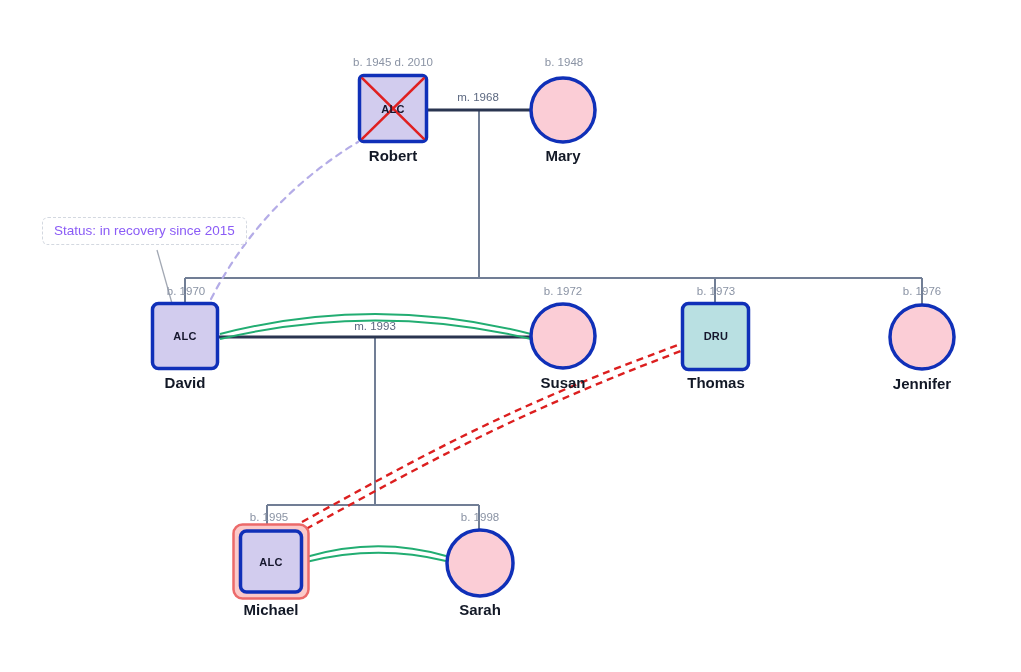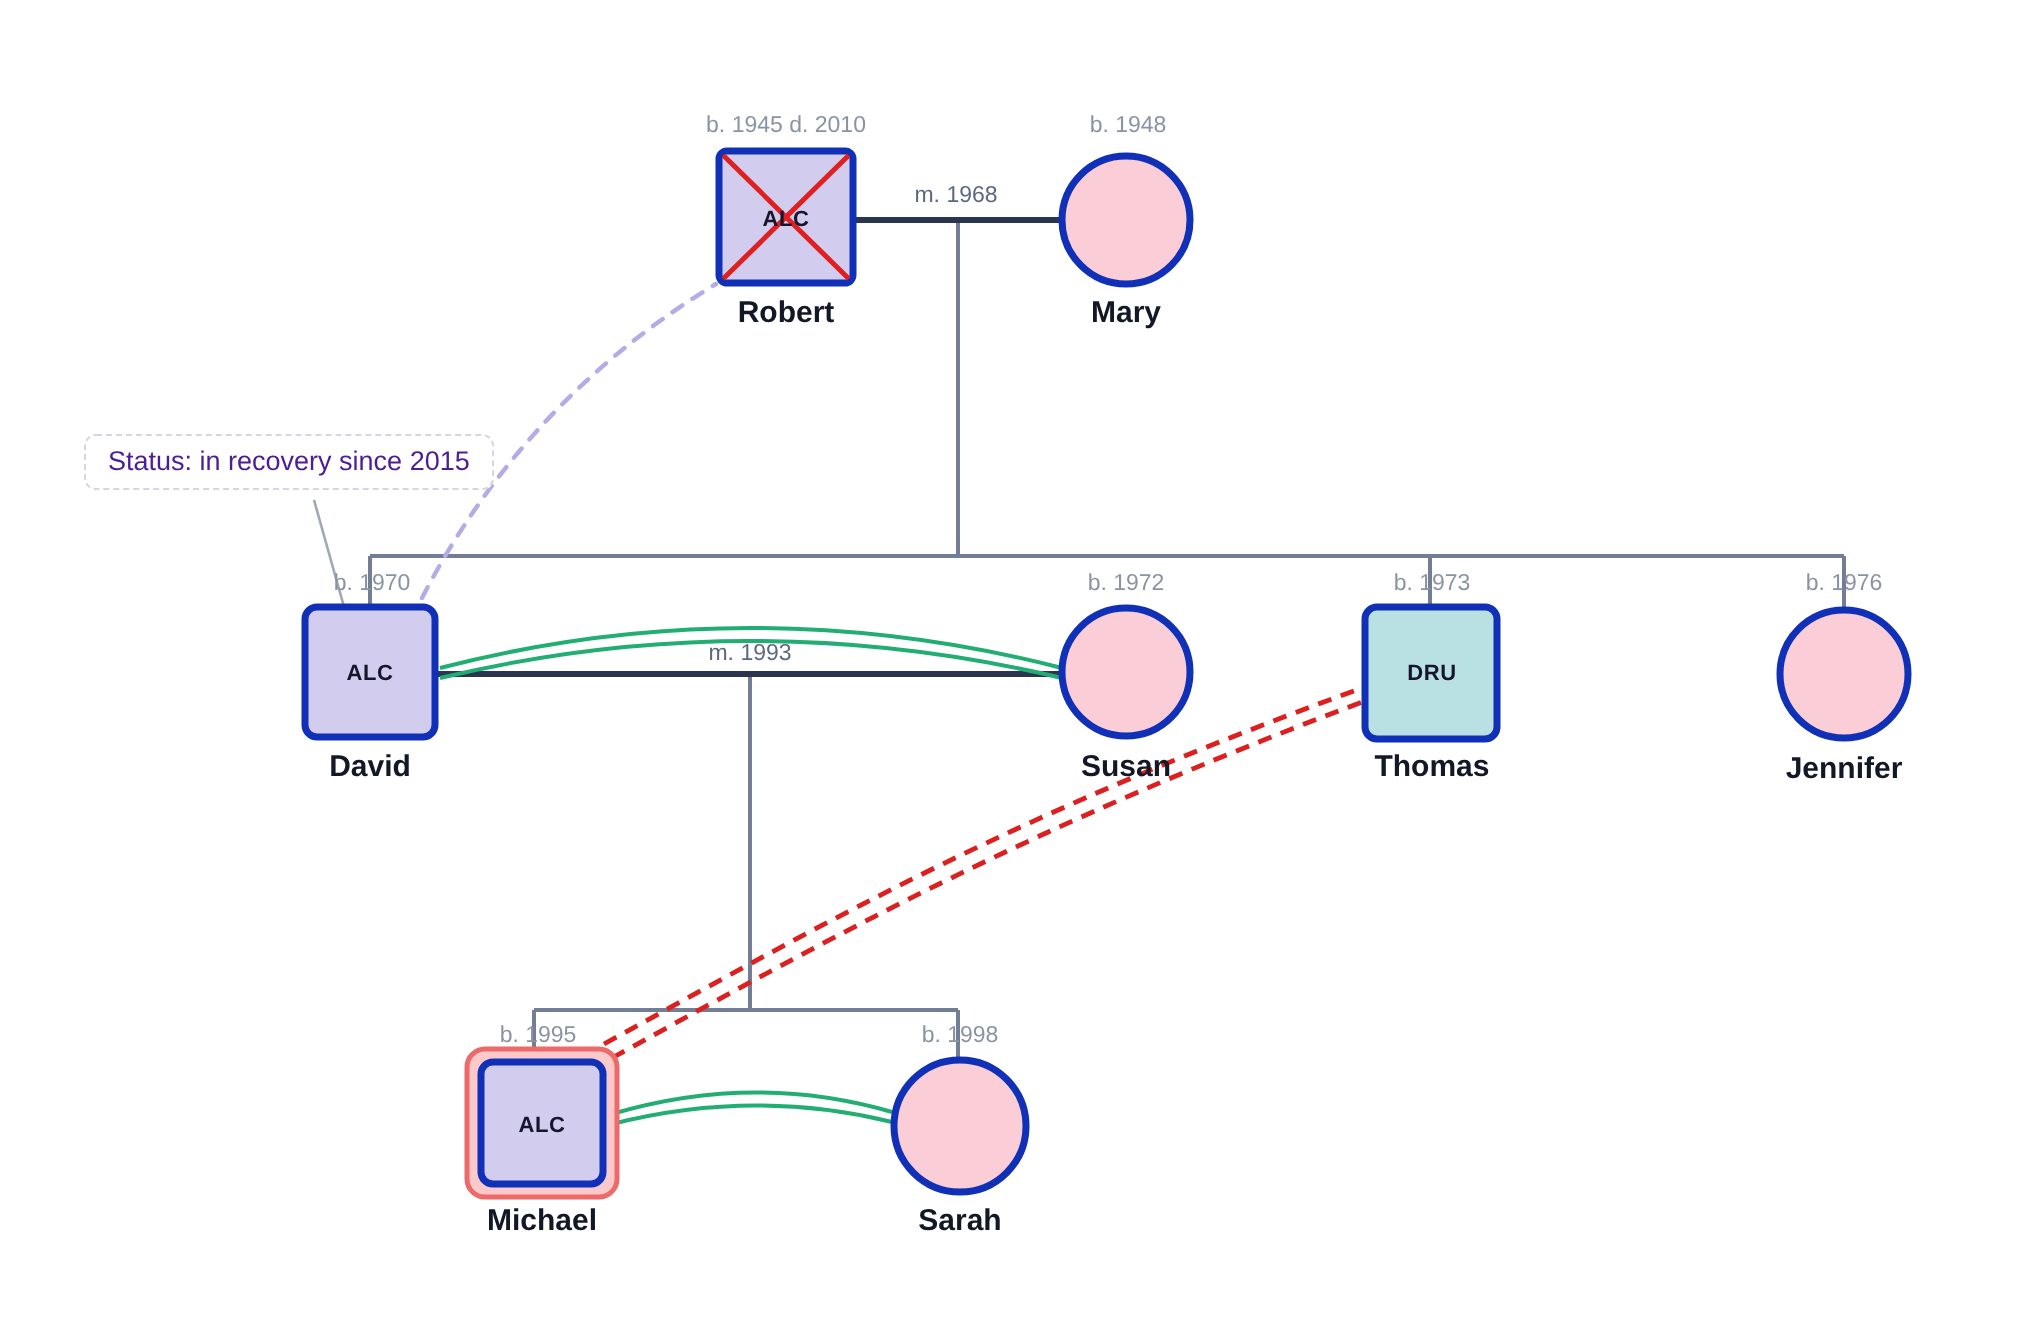--- a/index.html
+++ b/index.html
@@ -101,21 +101,21 @@
     text-anchor: middle;
   }
   .tooltip {
     position: absolute;
     left: 42px;
     top: 217px;
     border: 1.5px dashed #d3d8e0;
     border-radius: 6px;
     padding: 5px 11px 6px 11px;
     font-size: 13.5px;
-    color: #4c1d95;
+    color: #8b5cf6;
     background: #ffffff;
     white-space: nowrap;
   }
 </style>
 </head>
 <body>
 
 <div id="stage">
 
   <svg id="genogram" width="1021" height="672" viewBox="0 0 1021 672">

